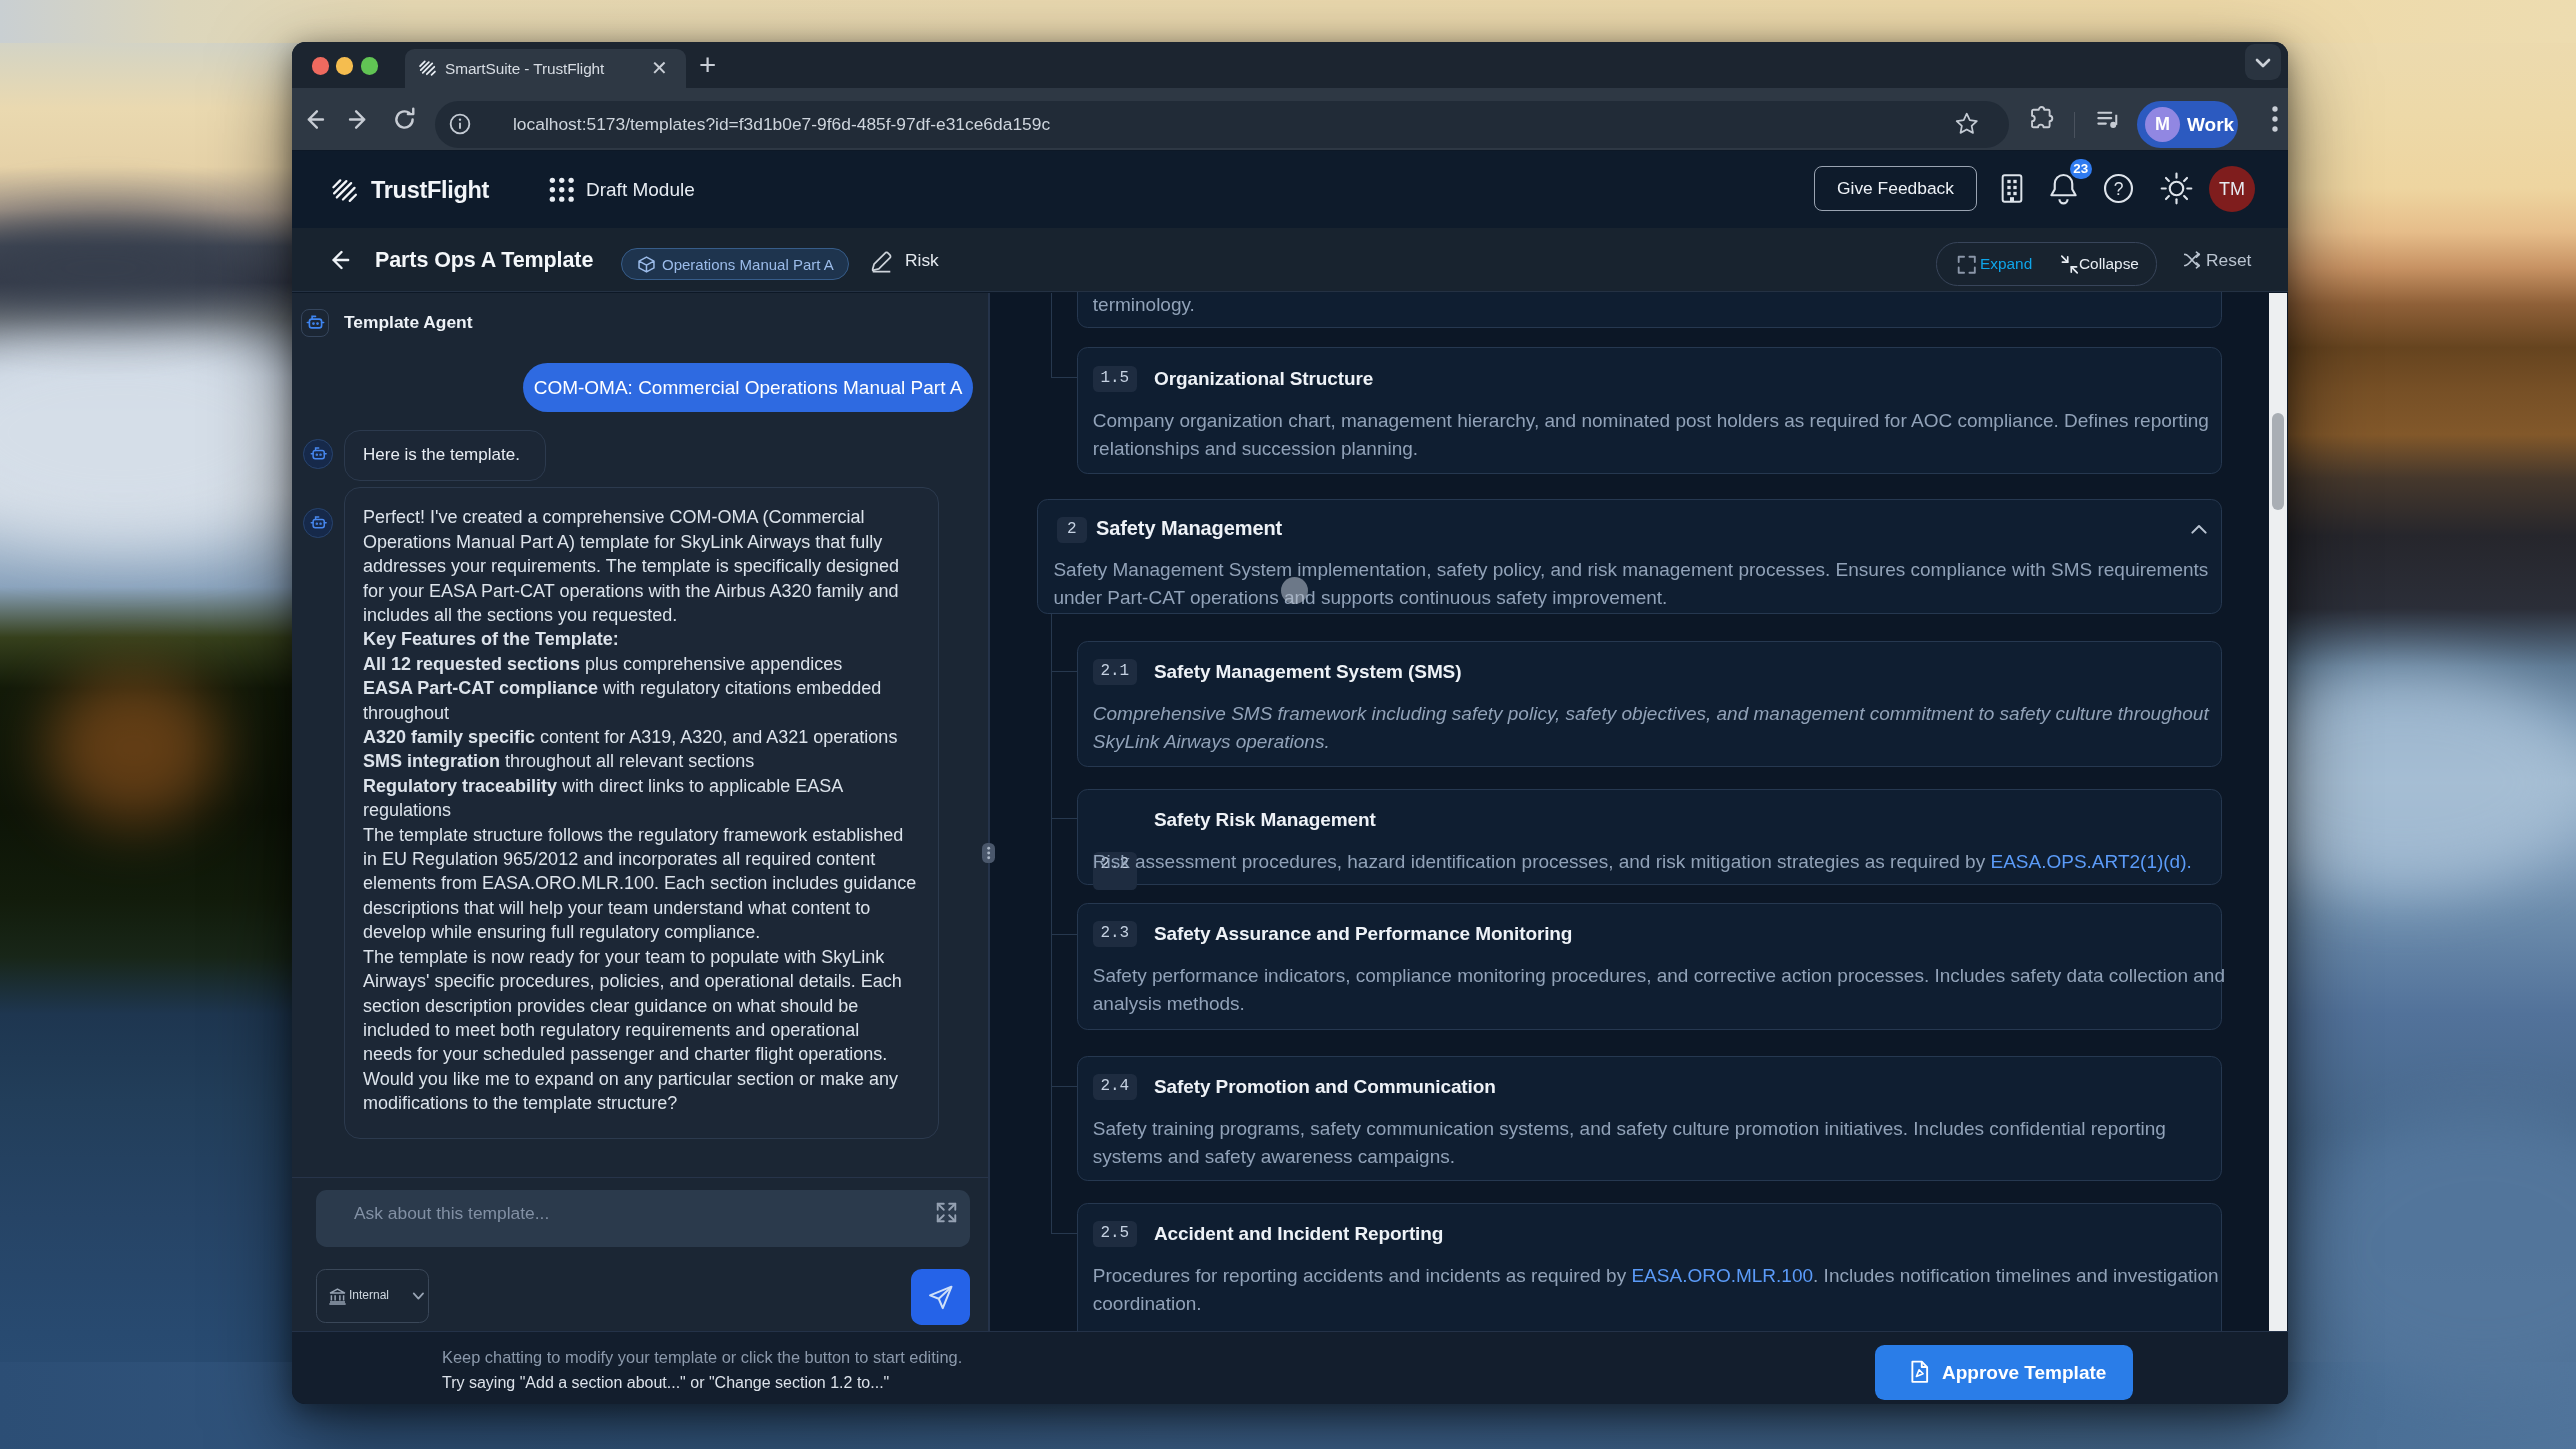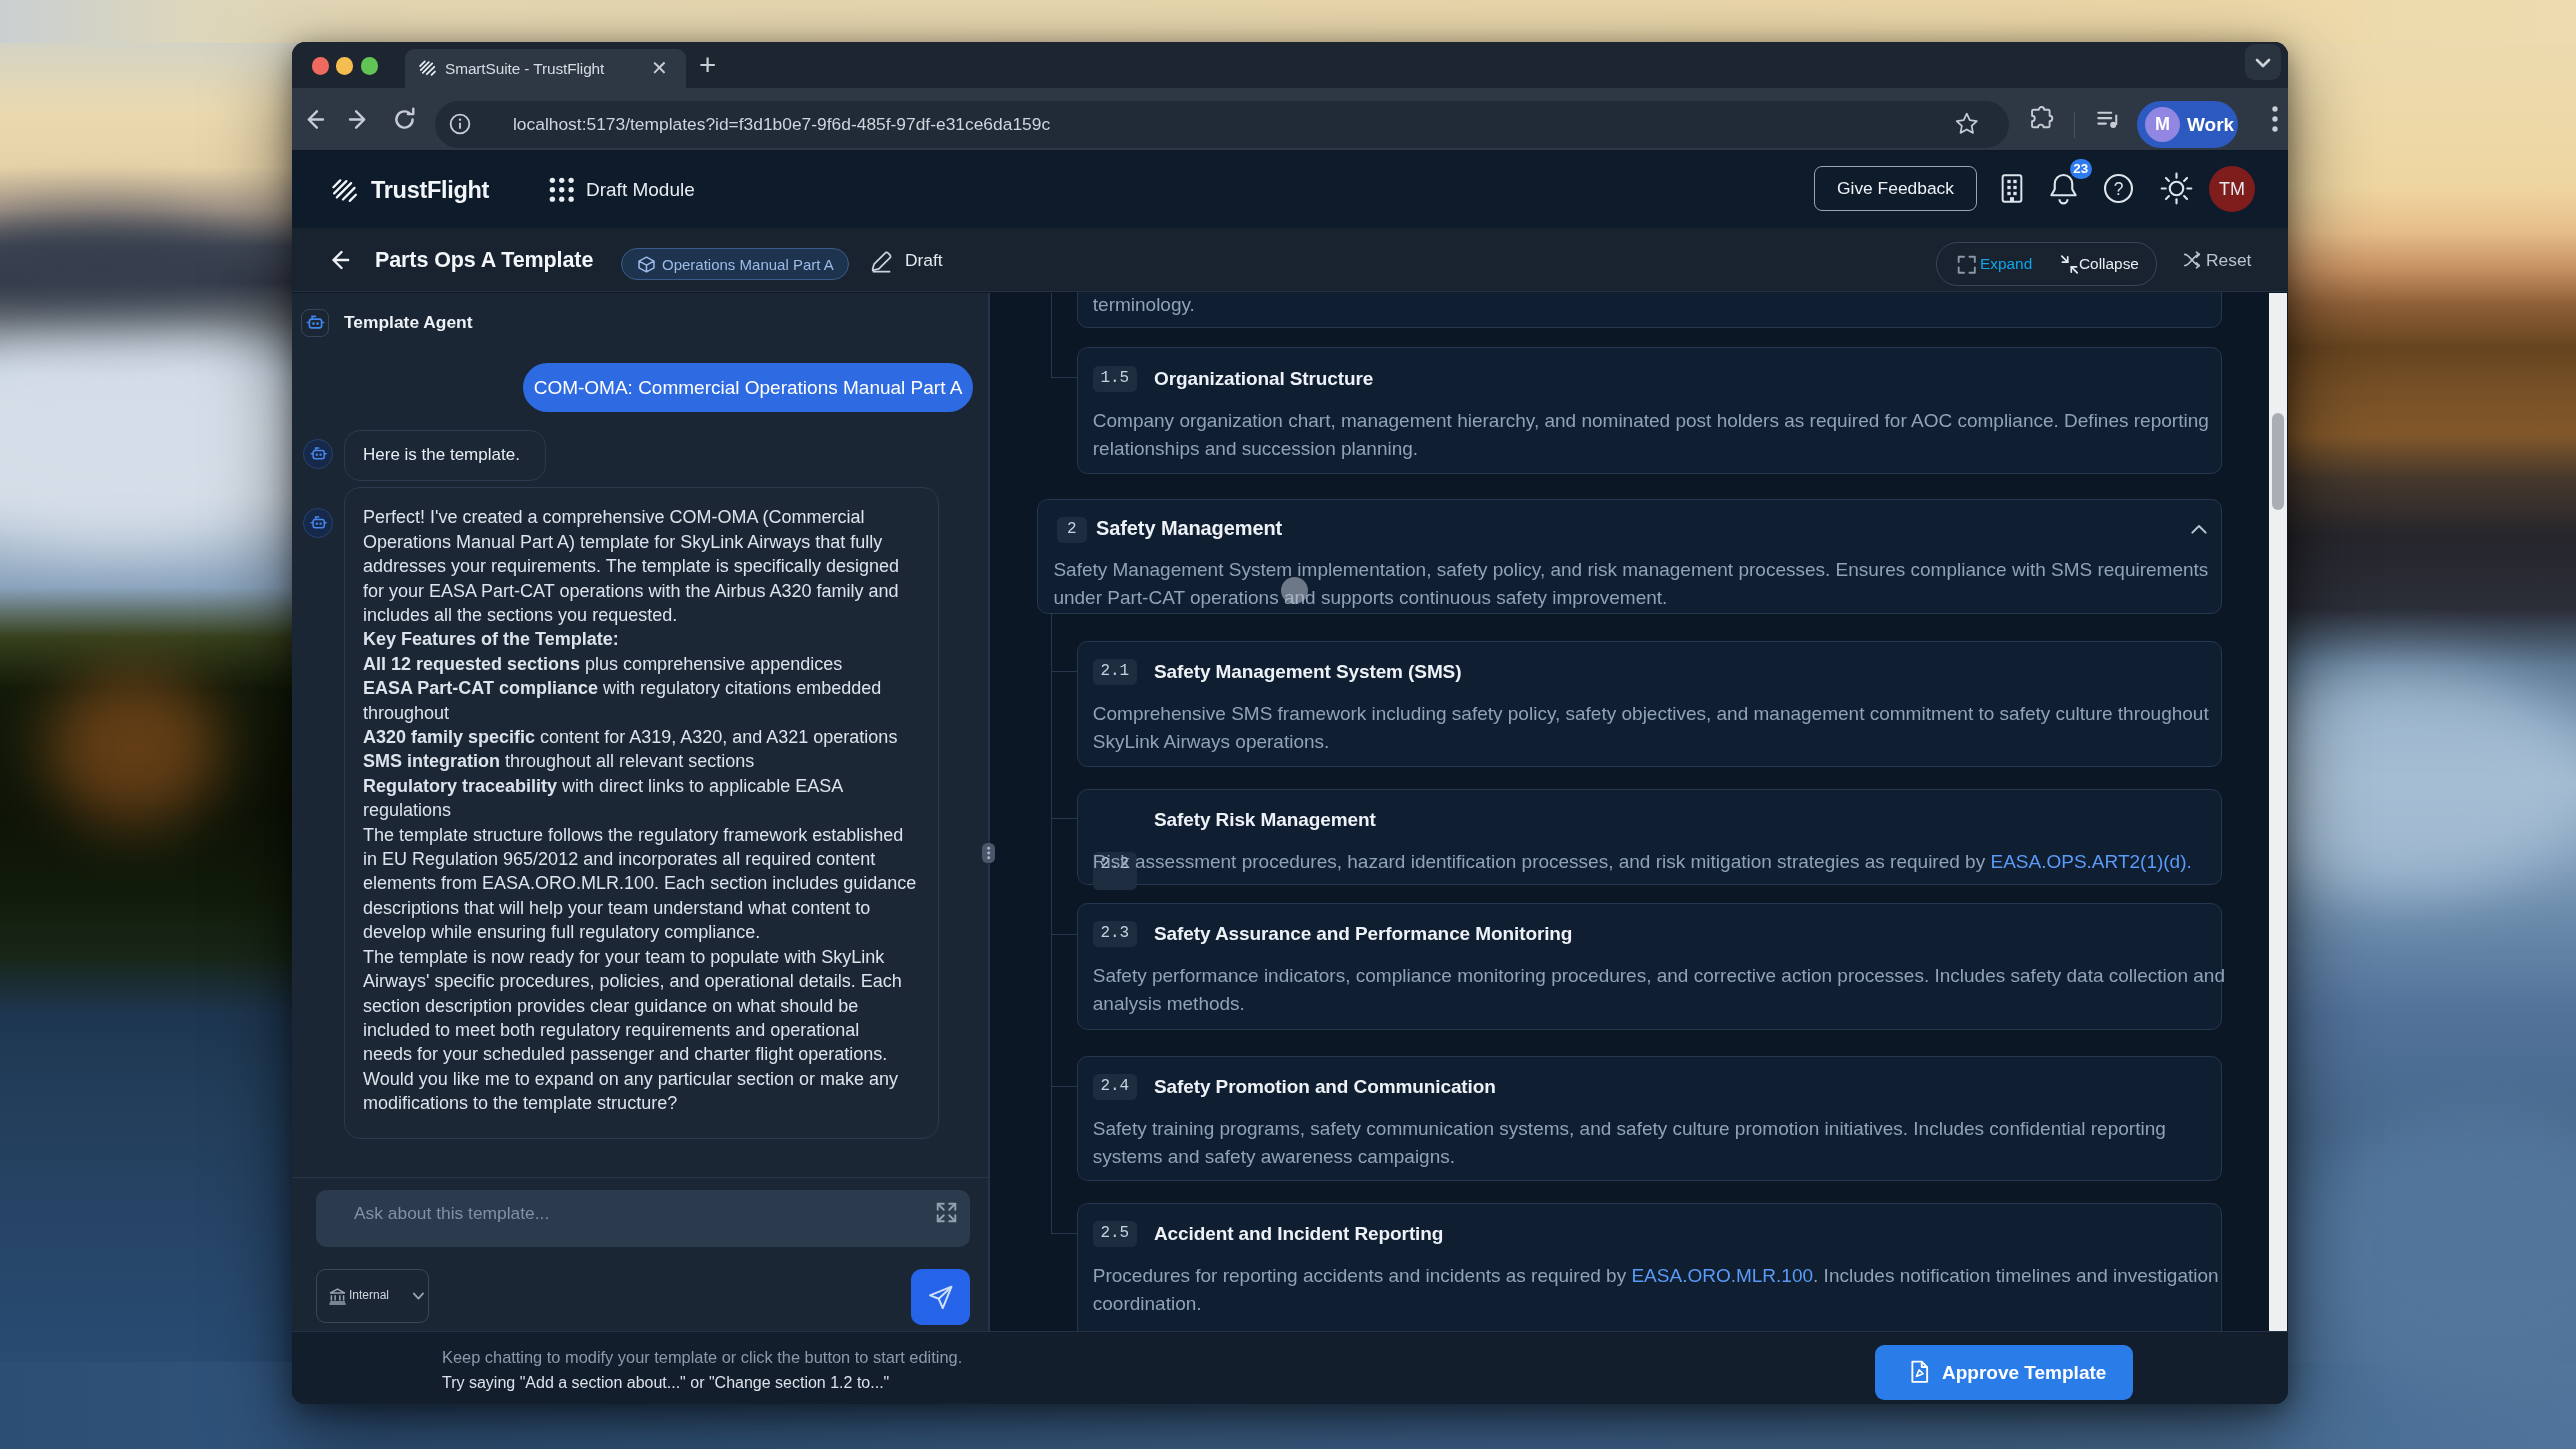--- a/index.html
+++ b/index.html
@@ -248,21 +248,21 @@
     <svg class="abs" style="left:1151px; top:21.5px;" width="20" height="16" viewBox="0 0 30 24">
         <path d="M5 16 L15 6 L25 16" stroke="#b9c4d2" stroke-width="3" fill="none" stroke-linecap="round" stroke-linejoin="round"></path>
       </svg>
     <div class="cdesc" style="left:15.4px; top:56px;">Safety Management System implementation, safety policy, and risk management processes. Ensures compliance with SMS requirements<br>under Part-CAT operations and supports continuous safety improvement.</div>
     <div class="abs" style="left:243px; top:77px; width:27px; height:27px; border-radius:50%; background:rgba(185,195,208,0.55);"></div>
   </div>
 
   <div class="card" style="left:785px; top:599px; width:1145px; height:126px;">
     <div class="nbadge" style="left:14.8px; top:17.4px; width:44px; height:25.5px; line-height:25.5px;">2.1</div>
     <div class="ctitle" style="left:76px; top:19px;">Safety Management System (SMS)</div>
-    <div class="cdesc" style="left:14.8px; top:58px;">Comprehensive SMS framework including safety policy, safety objectives, and management commitment to safety culture throughout<br>SkyLink Airways operations.</div>
+    <div class="cdesc" style="left:14.8px; top:58px;font-style:italic;">Comprehensive SMS framework including safety policy, safety objectives, and management commitment to safety culture throughout<br>SkyLink Airways operations.</div>
   </div>
 
   <div class="card" style="left:785px; top:747px; width:1145px; height:96px;">
     <div class="nbadge" style="left:14.8px; top:17.4px; width:44px; height:38px; line-height:25.5px;margin-top:45px;">2.2</div>
     <div class="ctitle" style="left:76px; top:19px;">Safety Risk Management</div>
     <div class="cdesc" style="left:14.8px; top:58px;">Risk assessment procedures, hazard identification processes, and risk mitigation strategies as required by <span class="clink">EASA.OPS.ART2(1)(d).</span></div>
   </div>
 
   <div class="card" style="left:785px; top:861px; width:1145px; height:127px;">
     <div class="nbadge" style="left:14.8px; top:17.4px; width:44px; height:25.5px; line-height:25.5px;">2.3</div>
@@ -428,21 +428,21 @@
     <div class="sh-badge">
       <svg class="abs" style="left:14.8px; top:6.7px;" width="19" height="19" viewBox="0 0 28 28">
           <path d="M14 3 L25 9 V19 L14 25 L3 19 V9 Z M3 9 L14 15 L25 9 M14 15 V25" stroke="#9cbcea" stroke-width="2.2" fill="none" stroke-linejoin="round"></path>
         </svg>
       <div class="abs" style="left:40px; top:0; height:37px; line-height:31px;">Operations Manual Part A</div>
     </div>
     <svg class="abs" style="left:578px; top:22px;" width="23" height="23" viewBox="0 0 34 34">
         <path d="M4 28 L6 21 L22 5 a3 3 0 0 1 5 0 l2 2 a3 3 0 0 1 0 5 L13 28 L4 30 Z" stroke="#cdd3da" stroke-width="2.6" fill="none" stroke-linejoin="round"></path>
         <line x1="4" y1="32" x2="30" y2="32" stroke="#cdd3da" stroke-width="2.6"></line>
       </svg>
-    <div class="sh-draft">Draft</div>
+    <div class="sh-draft">Risk</div>
     <div class="sh-group">
       <svg class="abs" style="left:19px; top:10.7px;" width="21.5" height="21.5" viewBox="0 0 32 32">
           <g stroke="#8b97a9" stroke-width="2.8" fill="none" stroke-linecap="round" stroke-linejoin="round">
             <path d="M12 4 H4 V12"></path>
             <path d="M20 4 H28 V12"></path>
             <path d="M4 20 V28 H12"></path>
             <path d="M28 20 V28 H20"></path>
           </g>
         </svg>
       <div class="abs" style="left:43px; top:0; height:42px; line-height:42px; color:#0ea5e9; font-size:15.4px;">Expand</div>

